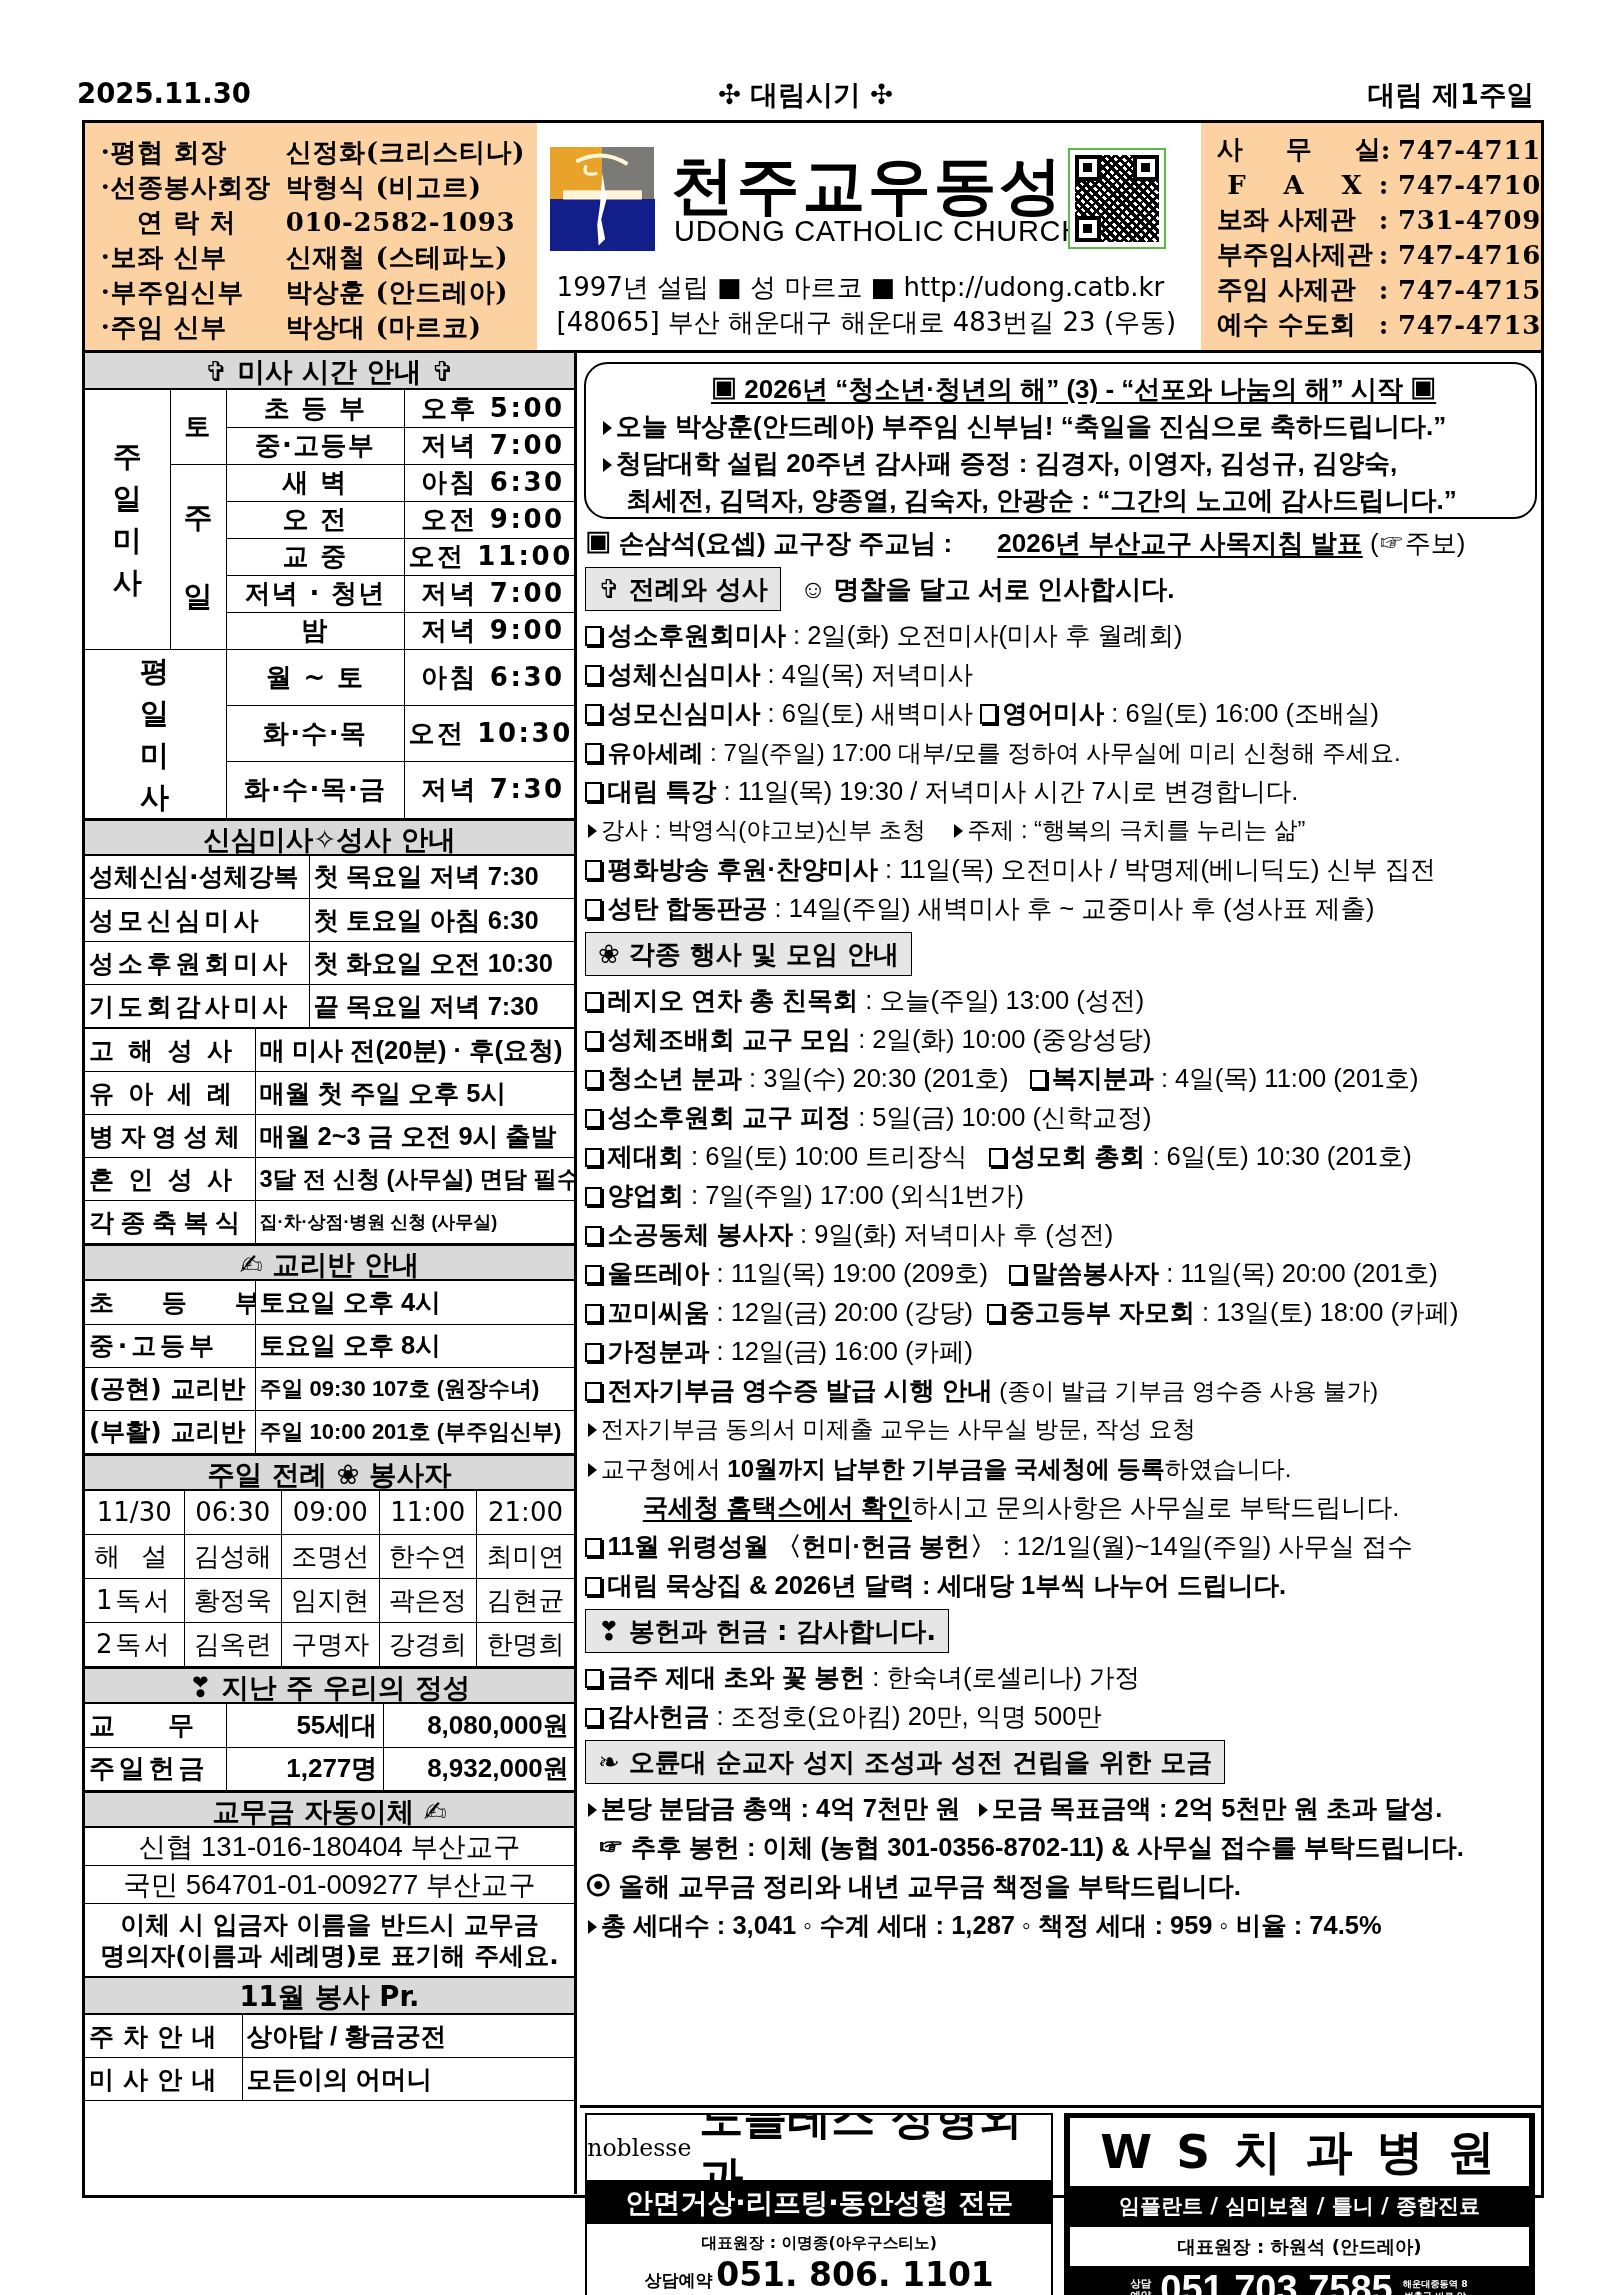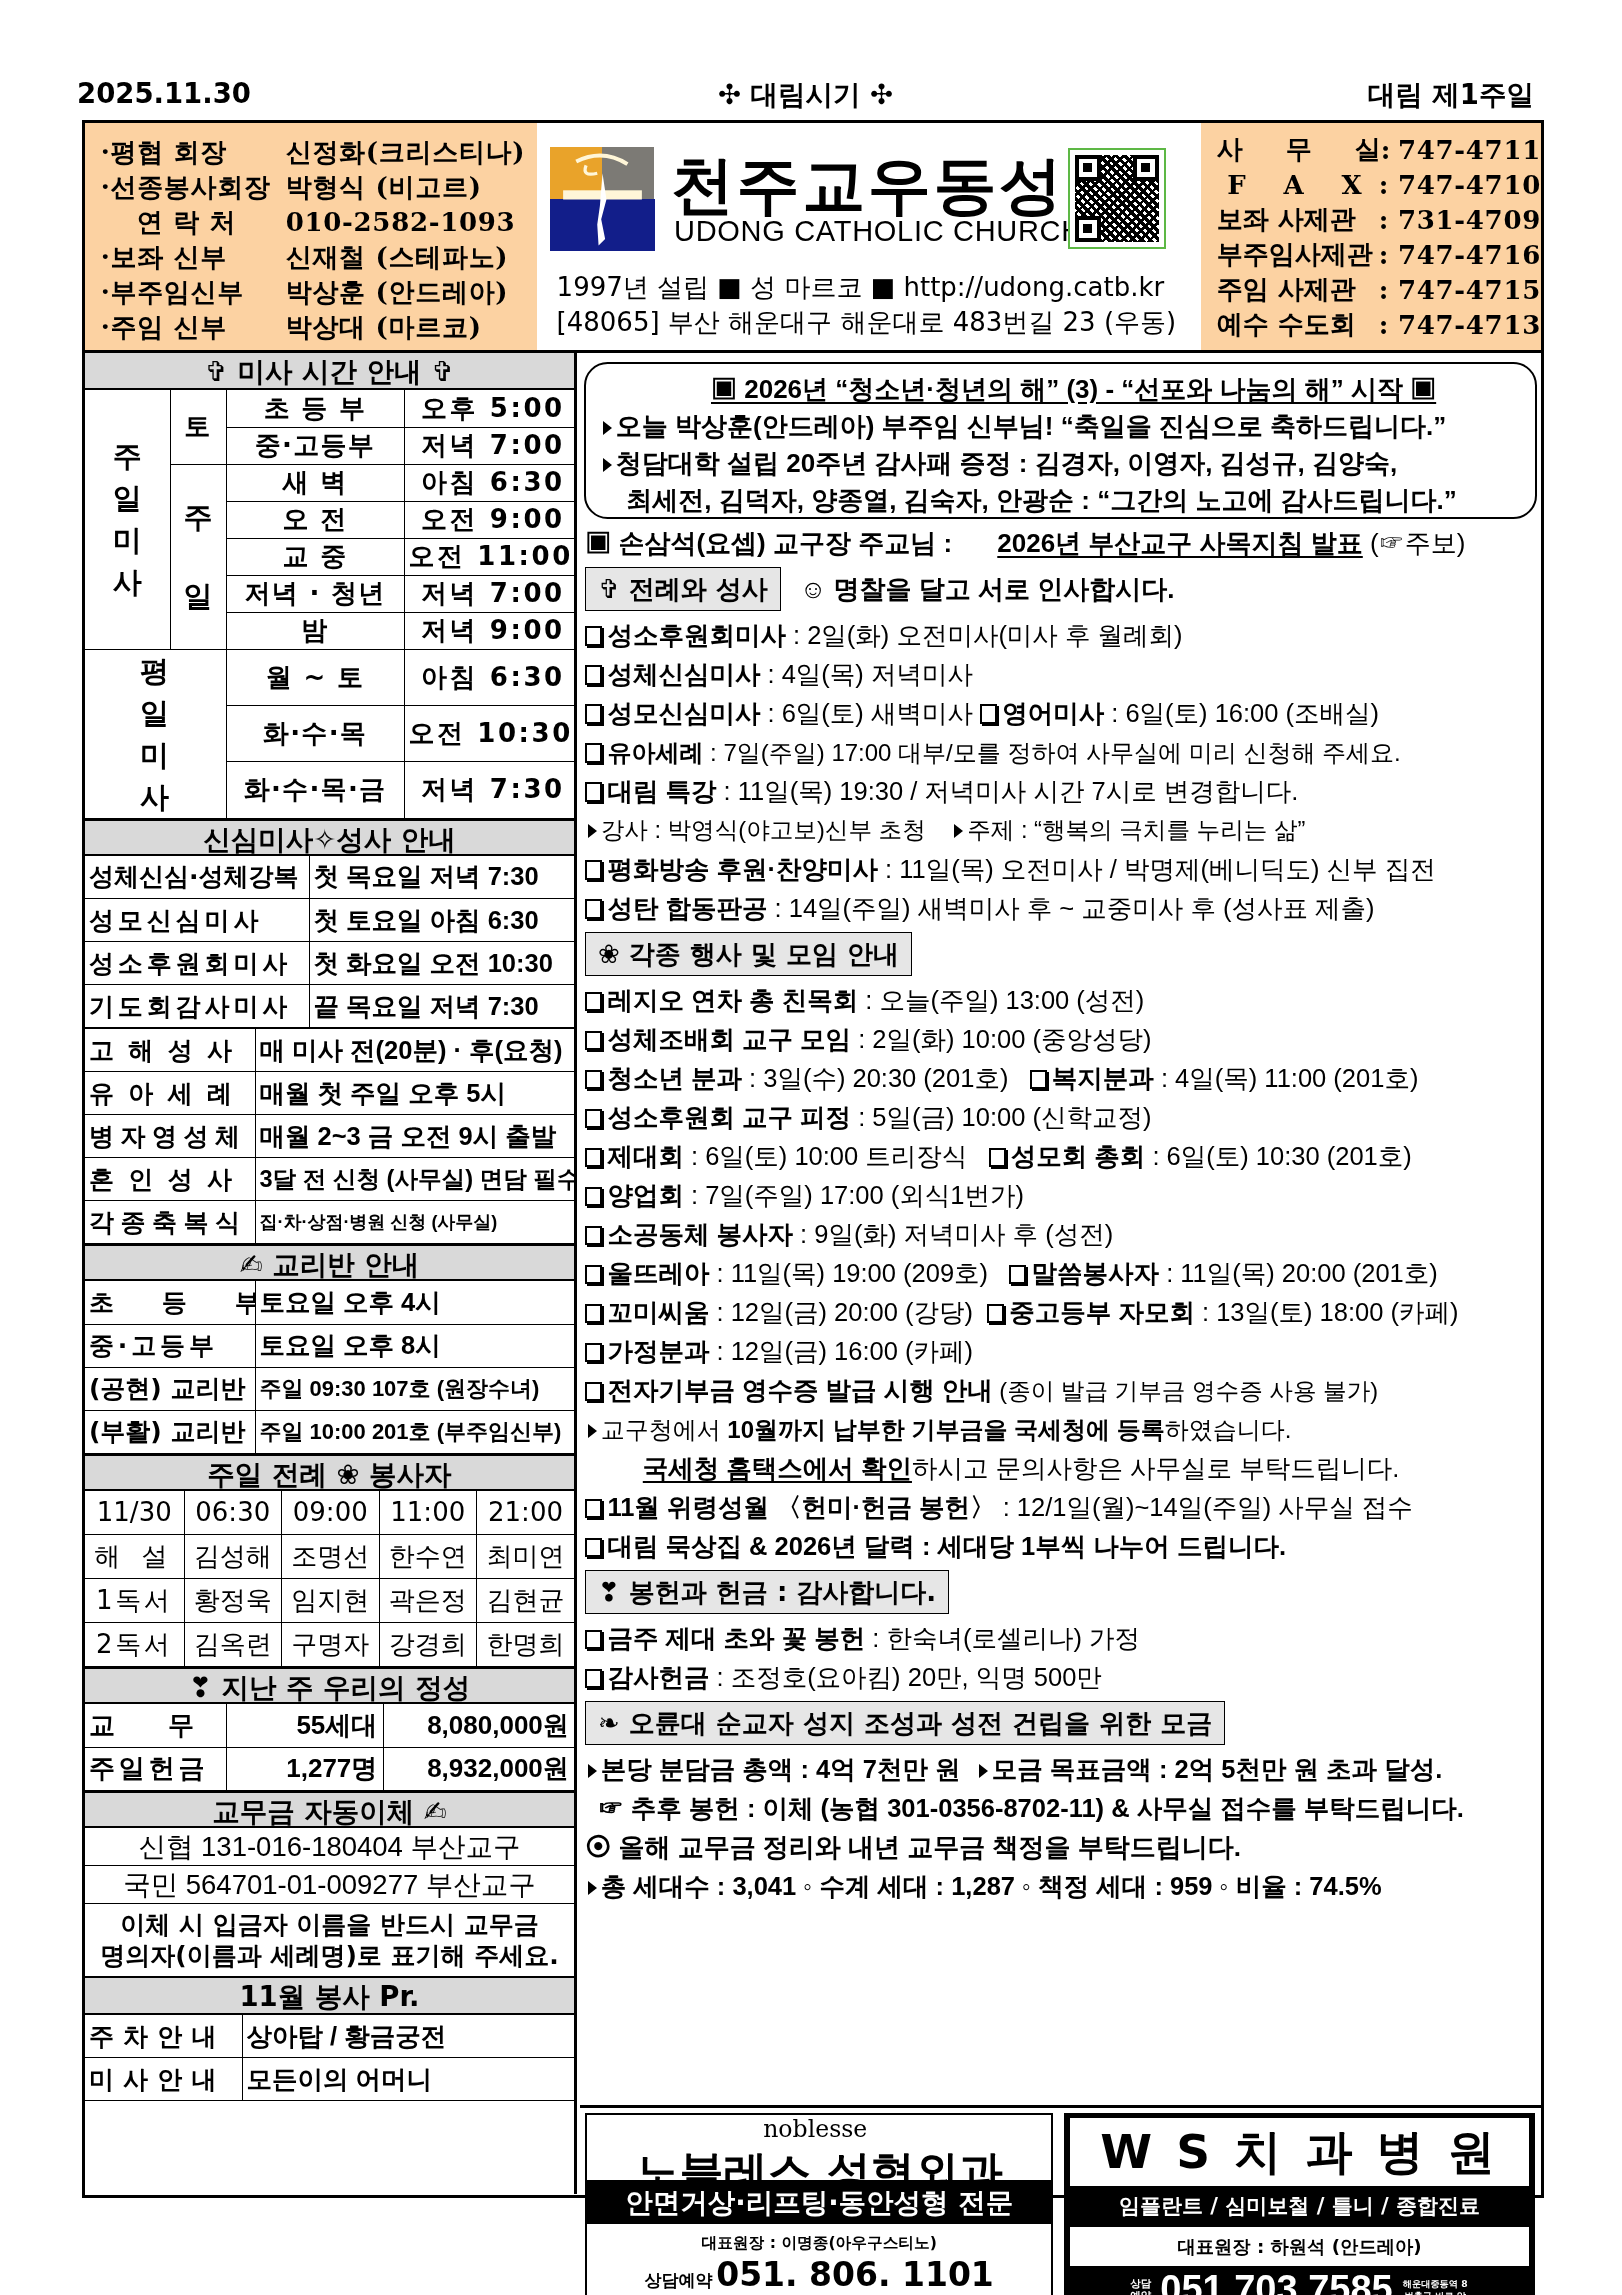--- a/index.html
+++ b/index.html
@@ -80,21 +80,21 @@
   .line b { font-weight: bold; }
   .sec-box { display: inline-block; background: #E6E6E6; border: 1.3px solid #000; font-size: 26px; font-weight: bold; height: 44px; line-height: 42px; padding: 0 11.8px; margin: 3.9px 0 5.2px 0; white-space: nowrap; }
   .cb { display: inline-block; width: 17px; height: 19.6px; border: 2px solid #000; box-shadow: 2px 2px 0 #000; margin-right: 5.2px; vertical-align: -2px; background: #fff; }
   .tri { display: inline-block; width: 0; height: 0; border-top: 7.2px solid transparent; border-bottom: 7.2px solid transparent; border-left: 9.2px solid #000; margin: 0 3.9px 0 2.6px; vertical-align: 0; }
   .stats-line { font-weight: bold; }
   .divider-h { position: absolute; left: 0; width: 961px; height: 3.3px; background: #000; }
 
   .ad { position: absolute; border: 2.6px solid #000; background: #fff; overflow: hidden; }
   .ad1 { left: 5.2px; top: 1760px; width: 468px; height: 206px; }
   .ad2 { left: 484px; top: 1760px; width: 471px; height: 206px; }
-  .ad .row1 { height: 65px; display: flex; align-items: center; justify-content: space-between; flex-direction: column; }
+  .ad .row1 { height: 65px; display: flex; align-items: center; justify-content: space-between; }
   .ad .blk { background: #000; color: #fff; text-align: center; font-weight: bold; }
   .ad .wht { text-align: center; font-weight: bold; }
 </style>
 </head>
 <body>
 
 <div class="topline">
   <span class="date">2025.11.30</span>
   <span class="season">✣ 대림시기 ✣</span>
   <span class="week">대림 제1주일</span>
@@ -448,20 +448,21 @@
       <div class="line"><span class="cb"></span><b>성체조배회 교구 모임</b><span> : 2일(화) 10:00 (중앙성당)</span></div>
       <div class="line"><span class="cb"></span><b>청소년 분과</b><span style="white-space:pre"> : 3일(수) 20:30 (201호)   </span><span class="cb"></span><b>복지분과</b><span> : 4일(목) 11:00 (201호)</span></div>
       <div class="line"><span class="cb"></span><b>성소후원회 교구 피정</b><span> : 5일(금) 10:00 (신학교정)</span></div>
       <div class="line"><span class="cb"></span><b>제대회</b><span style="white-space:pre"> : 6일(토) 10:00 트리장식   </span><span class="cb"></span><b>성모회 총회</b><span> : 6일(토) 10:30 (201호)</span></div>
       <div class="line"><span class="cb"></span><b>양업회</b><span> : 7일(주일) 17:00 (외식1번가)</span></div>
       <div class="line"><span class="cb"></span><b>소공동체 봉사자</b><span> : 9일(화) 저녁미사 후 (성전)</span></div>
       <div class="line"><span class="cb"></span><b>울뜨레아</b><span style="white-space:pre"> : 11일(목) 19:00 (209호)   </span><span class="cb"></span><b>말씀봉사자</b><span> : 11일(목) 20:00 (201호)</span></div>
       <div class="line"><span class="cb"></span><b>꼬미씨움</b><span style="white-space:pre"> : 12일(금) 20:00 (강당)  </span><span class="cb"></span><b>중고등부 자모회</b><span> : 13일(토) 18:00 (카페)</span></div>
       <div class="line"><span class="cb"></span><b>가정분과</b><span> : 12일(금) 16:00 (카페)</span></div>
       <div class="line"><span class="cb"></span><b>전자기부금 영수증 발급 시행 안내</b><span style="font-size:23.6px"> (종이 발급 기부금 영수증 사용 불가)</span></div>
+      <div class="line" style="font-size:23.6px"><span class="tri"></span><span>전자기부금 동의서 미제출 교우는 사무실 방문, 작성 요청</span></div>
       <div class="line" style="font-size:24px"><span class="tri"></span><span>교구청에서 </span><b>10월까지 납부한 기부금을 국세청에 등록</b><span>하였습니다.</span></div>
       <div class="line" style="font-size:25.5px;padding-left:19.6px"><b class="u">국세청 홈택스에서 확인</b><span>하시고 문의사항은 사무실로 부탁드립니다.</span></div>
       <div class="line"><span class="cb"></span><b>11월 위령성월 〈헌미·헌금 봉헌〉</b><span> : 12/1일(월)~14일(주일) 사무실 접수</span></div>
       <div class="line"><span class="cb"></span><b>대림 묵상집 &amp; 2026년 달력 : 세대당 1부씩 나누어 드립니다.</b></div>
 
       <span class="sec-box">❣ 봉헌과 헌금 : 감사합니다.</span>
       <div class="line"><span class="cb"></span><b>금주 제대 초와 꽃 봉헌</b><span> : 한숙녀(로셀리나) 가정</span></div>
       <div class="line"><span class="cb"></span><b>감사헌금</b><span> : 조정호(요아킴) 20만, 익명 500만</span></div>
 
       <span class="sec-box">❧ 오륜대 순교자 성지 조성과 성전 건립을 위한 모금</span>

